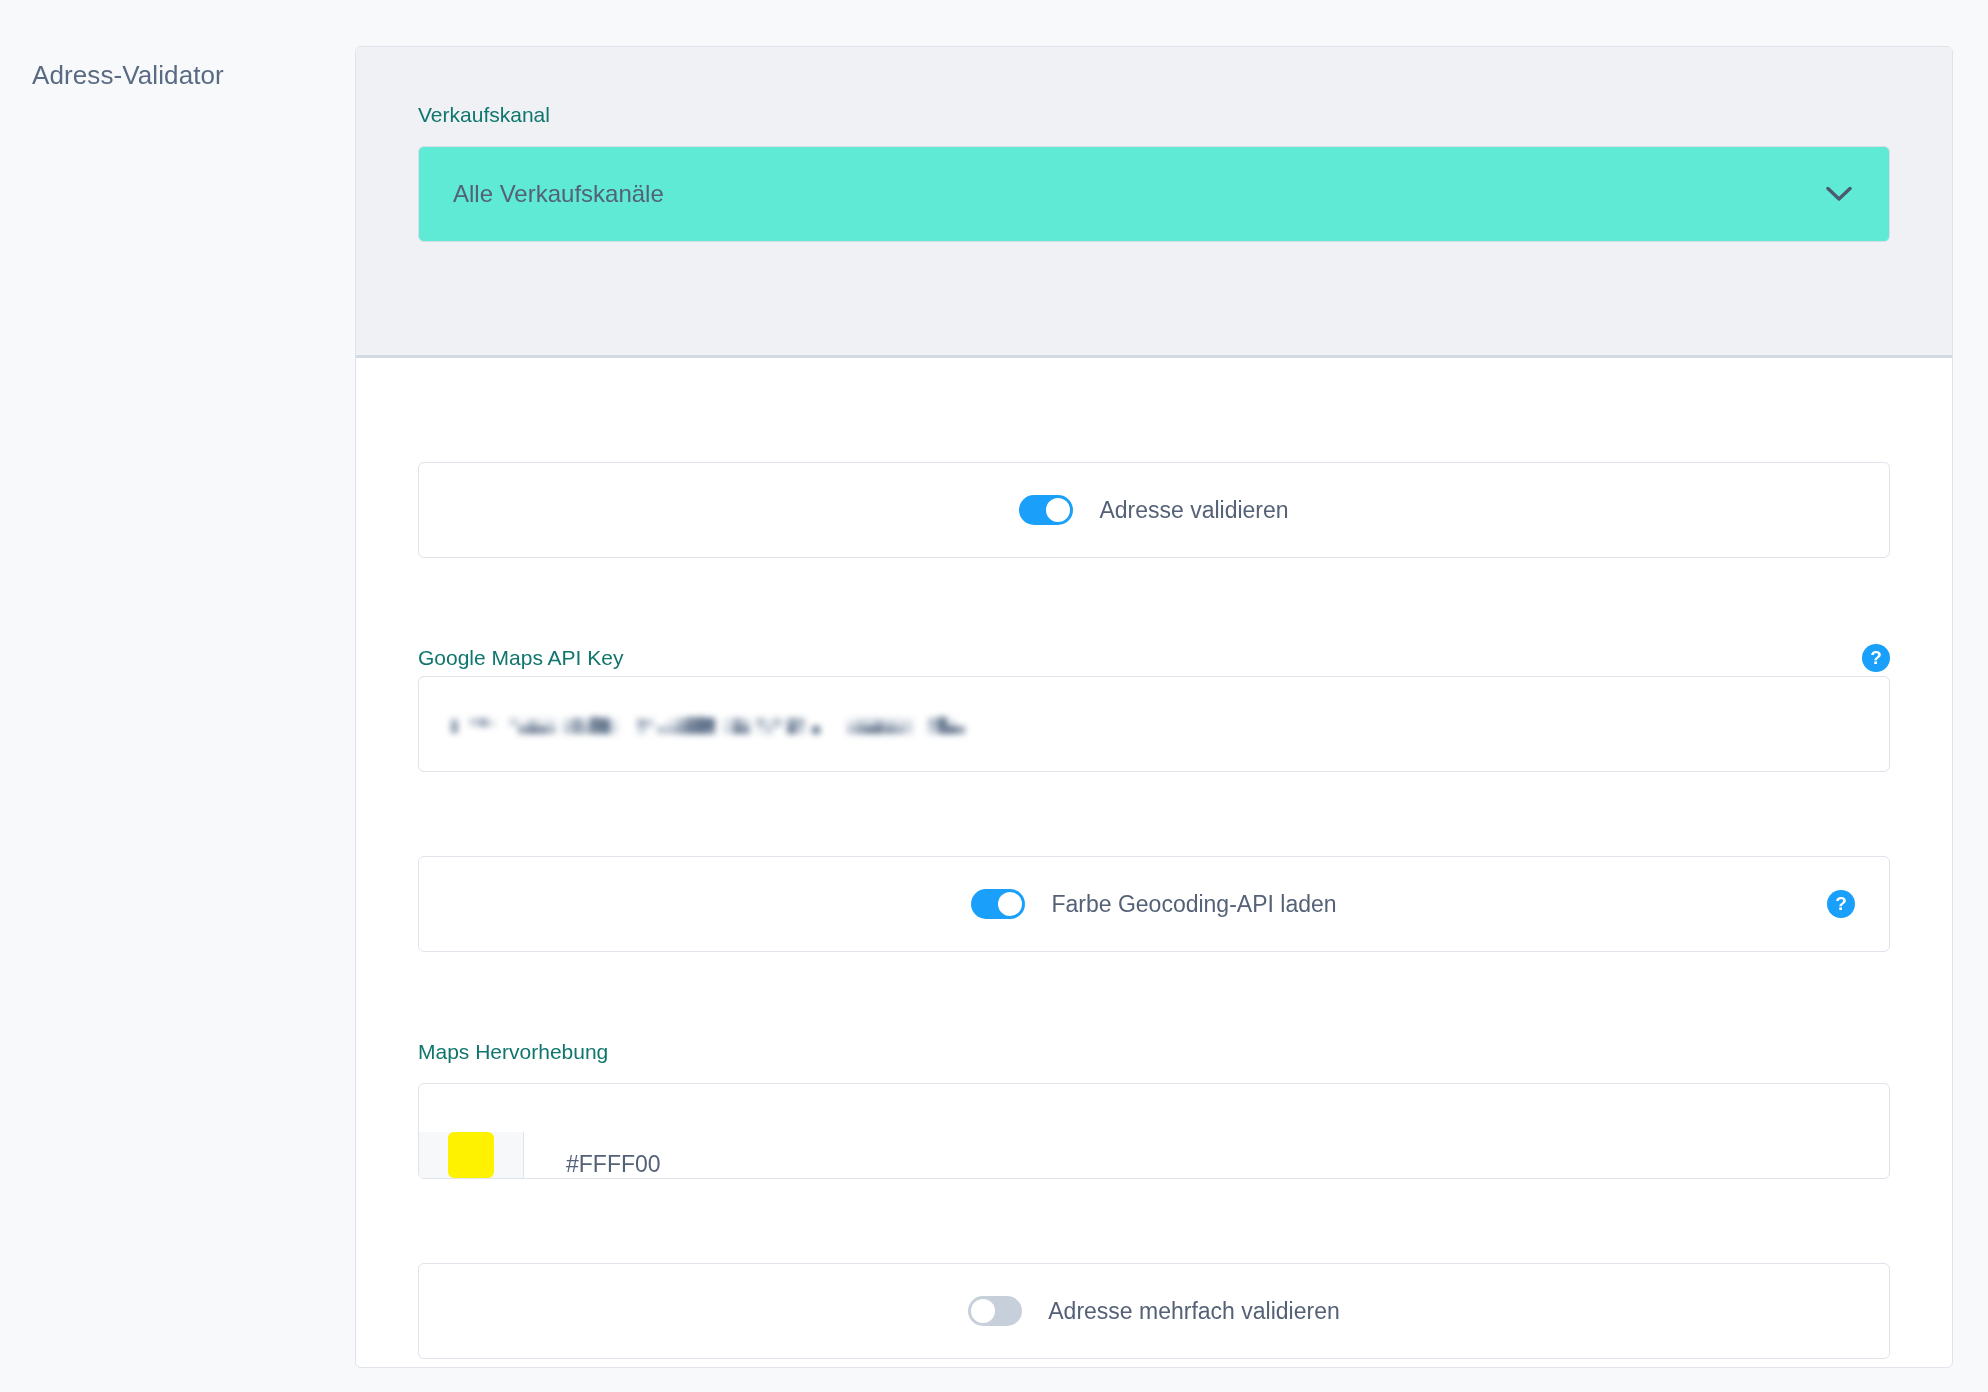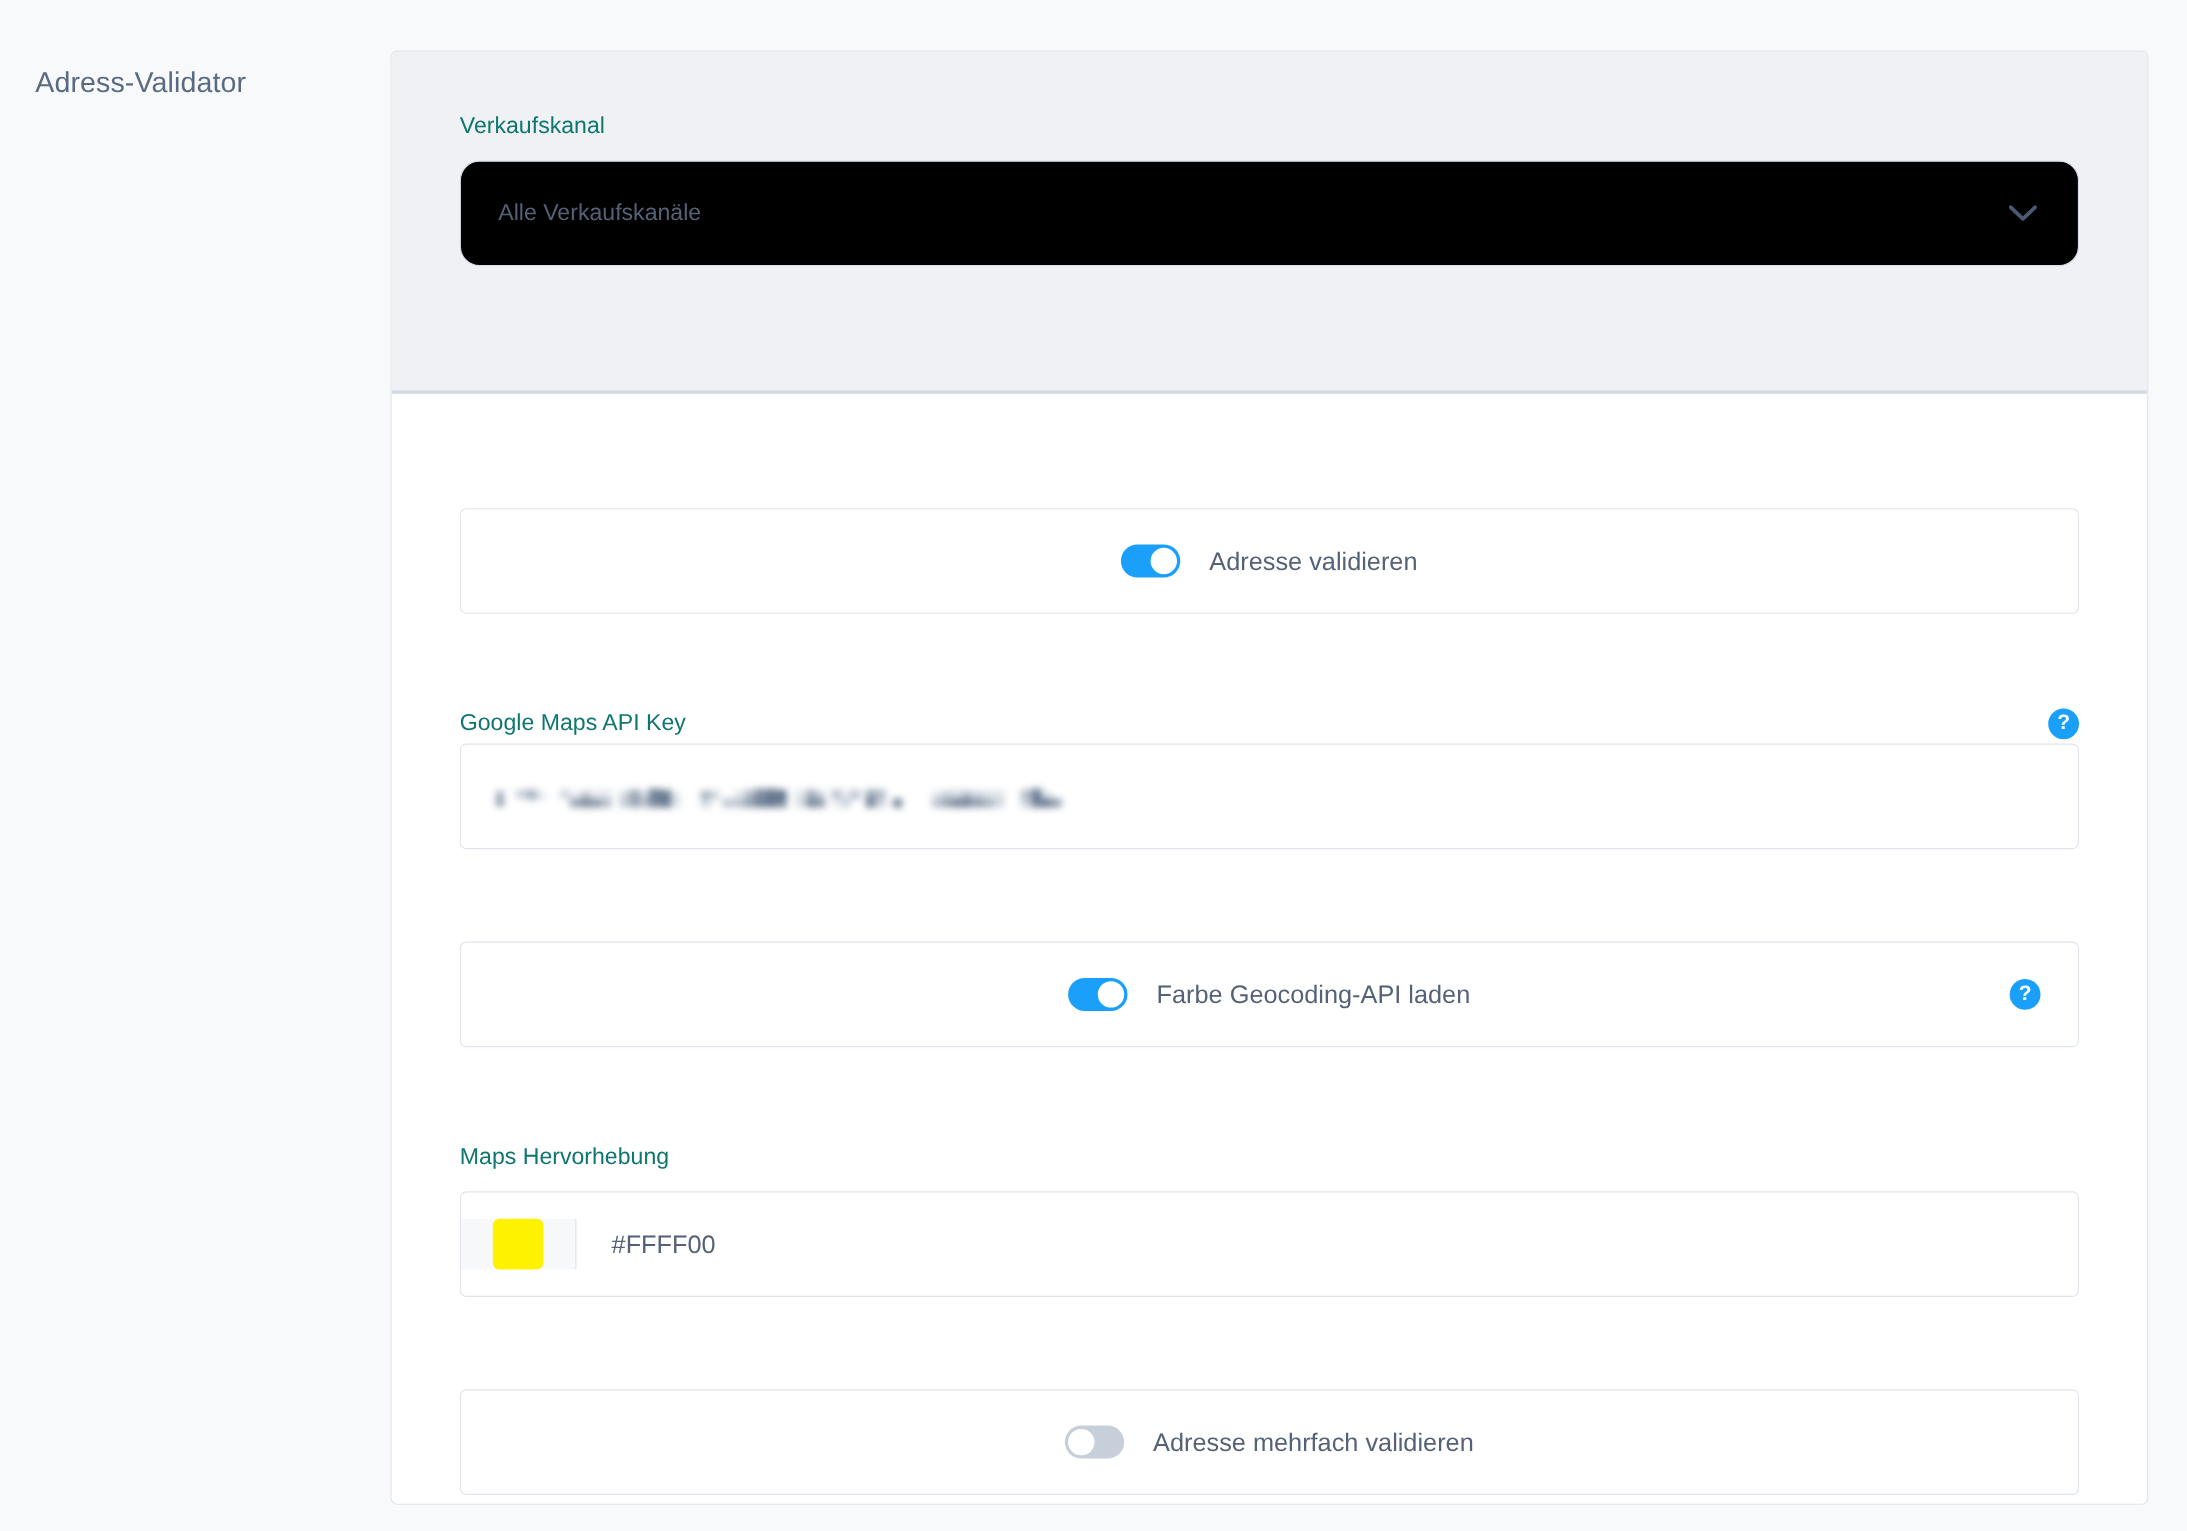--- a/index.html
+++ b/index.html
@@ -59,27 +59,27 @@
   }
 
   
   .select-wrap {
     position: relative;
     height: 96px;
   }
   .select-box {
     width: 100%;
     height: 96px;
-    background: #000000;
+    background: #5eead4;
     border: 1px solid #d8dee6;
-    border-radius: 18px;
+    border-radius: 6px;
     display: flex;
     align-items: center;
     padding: 0 34px;
-    font-size: 21px;
+    font-size: 24px;
     color: #546176;
     cursor: pointer;
   }
   .chev {
     position: absolute;
     right: 38px;
     top: 50%;
     transform: translateY(-50%);
     width: 26px;
     height: 16px;
@@ -196,23 +196,24 @@
     opacity: .92;
   }
 
   
   .color-group {
     width: 100%;
     height: 96px;
     border: 1px solid #dfe4ea;
     border-radius: 6px;
     display: flex;
-    align-items: center;
+    align-items: flex-end;
     overflow: hidden;
     background: #fff;
+    gap: 10px;
   }
   .color-swatch-cell {
     width: 105px;
     background: #f7f8fa;
     border-right: 1px solid #dfe4ea;
     display: flex;
     align-items: center;
     justify-content: center;
     cursor: pointer;
     flex: 0 0 auto;

